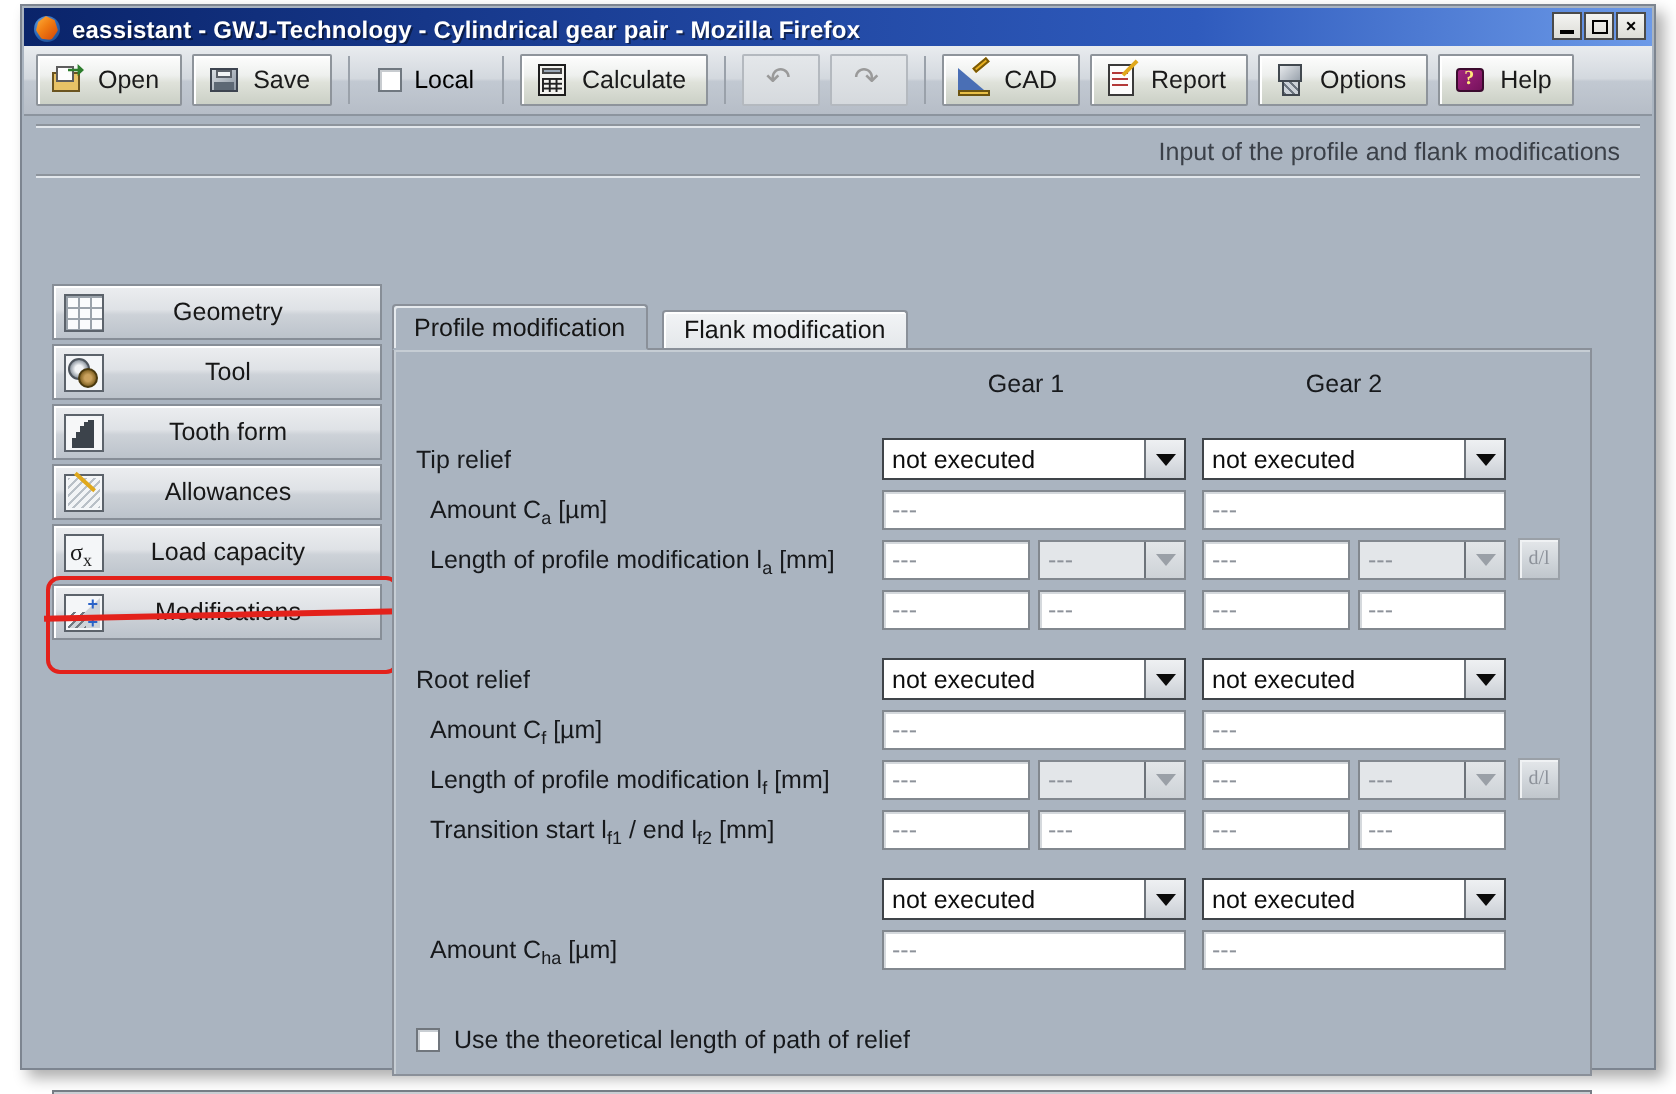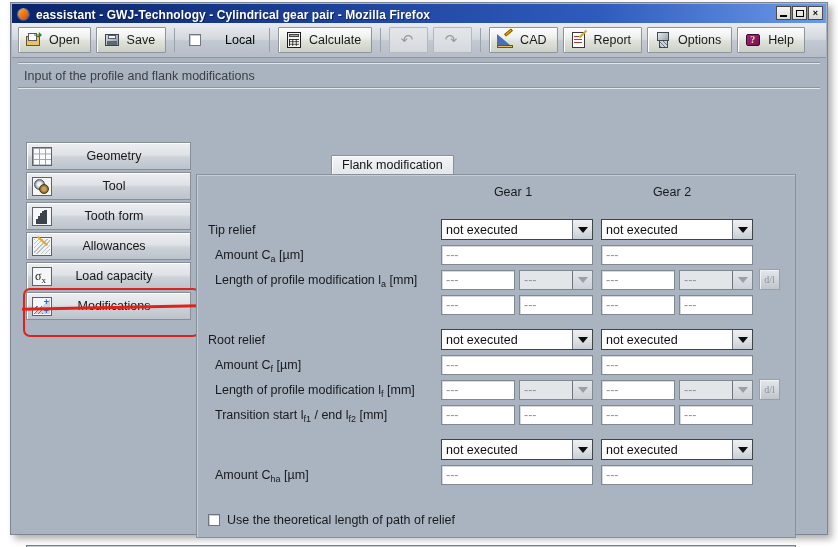--- a/index.html
+++ b/index.html
@@ -67,21 +67,21 @@
     font-size:12.5px;color:#1a1a1a;
     box-shadow:inset 1px 1px 0 #ffffff;
     cursor:default;box-sizing:border-box;
   }
   .tb-btn.disabled{
     color:#9a9a9a;
     background:linear-gradient(to bottom,#e4e7ea 0%,#d5d9dd 100%);
     border:1px solid #b4b9bf;box-shadow:none;
   }
   .tb-sep{width:1px;height:24px;background:#9aa1aa;margin:0 3px;}
-  .tb-check{display:flex;align-items:center;gap:24px;font-size:12.5px;padding:0 6px;cursor:default;}
+  .tb-check{display:flex;align-items:center;gap:6px;font-size:12.5px;padding:0 6px;cursor:default;}
   .cbox{width:12px;height:12px;background:#fff;border:1px solid #707880;box-shadow:inset 1px 1px 0 #c8ccd0;box-sizing:border-box;}
 
   
   .ic{width:17px;height:16px;position:relative;flex:0 0 auto;}
   .ic-open .f1{position:absolute;left:0;top:4px;width:14px;height:10px;background:#e8c366;border:1px solid #6b5520;box-sizing:border-box;}
   .ic-open .f2{position:absolute;left:2px;top:1px;width:9px;height:8px;background:#fdfdfd;border:1px solid #5c5c5c;box-sizing:border-box;}
   .ic-open .ar{position:absolute;left:8px;top:0px;width:8px;height:6px;background:#2c7d2c;clip-path:polygon(0 40%,60% 40%,60% 0,100% 50%,60% 100%,60% 60%,0 60%);}
   .ic-save .d1{position:absolute;left:1px;top:2px;width:14px;height:12px;background:linear-gradient(135deg,#d8dde3 0%,#8d97a3 100%);border:1px solid #3d4450;box-sizing:border-box;}
   .ic-save .d2{position:absolute;left:4px;top:3px;width:8px;height:4px;background:#f2f4f6;border:1px solid #5a6069;box-sizing:border-box;}
   .ic-save .d3{position:absolute;left:3px;top:9px;width:10px;height:4px;background:#5d6875;}
@@ -103,21 +103,21 @@
   .ic-help .q{position:absolute;left:5px;top:2px;color:#ffe77a;font-size:10px;font-weight:bold;line-height:11px;font-family:"Liberation Serif",serif;}
   .ic-undo,.ic-redo{color:#9a9a9a;font-size:15px;line-height:16px;text-align:center;width:20px;}
 
   
   .content{
     position:absolute;left:1px;top:55px;right:1px;bottom:1px;
     background:#aab4c0;
   }
   .hdr-sep{height:1px;background:#8d949c;border-bottom:1px solid #e2e7ec;margin:4px 6px 0 6px;}
   .hdr-text{
-    margin:5px 16px 4px 12px;font-size:12.5px;color:#3b4048;
+    margin:5px 16px 4px 12px;font-size:12.5px;color:#3b4048;text-align:right;
   }
   .hdr-sep2{height:1px;background:#8d949c;border-bottom:1px solid #e2e7ec;margin:0 6px 0 6px;}
 
   
   .sidebar{position:absolute;left:14px;top:84px;width:165px;}
   .side-btn{
     height:28px;margin-bottom:2px;
     background:linear-gradient(to bottom,#eceef0 0%,#dfe2e6 45%,#cdd2d8 55%,#bcc3cb 100%);
     border:1px solid #878e97;
     box-shadow:inset 1px 1px 0 #ffffff;
@@ -369,20 +369,23 @@
             <span class="hatch"></span>
             <span class="p1">+</span>
             <span class="p2">+</span>
           </span>
         <span class="side-label">Modifications</span>
       </div>
     </div>
     <div class="annot"></div>
 
     <div class="tabstrip">
+      <div class="tab active">
+        <span>Profile modification</span>
+      </div>
       <div class="tab inactive">
         <span>Flank modification</span>
       </div>
     </div>
 
     <div class="panel">
       <div class="gear-hdr" id="gear1-hdr">Gear 1</div>
       <div class="gear-hdr" id="gear2-hdr">Gear 2</div>
 
       <div class="row" style="top:43px">

